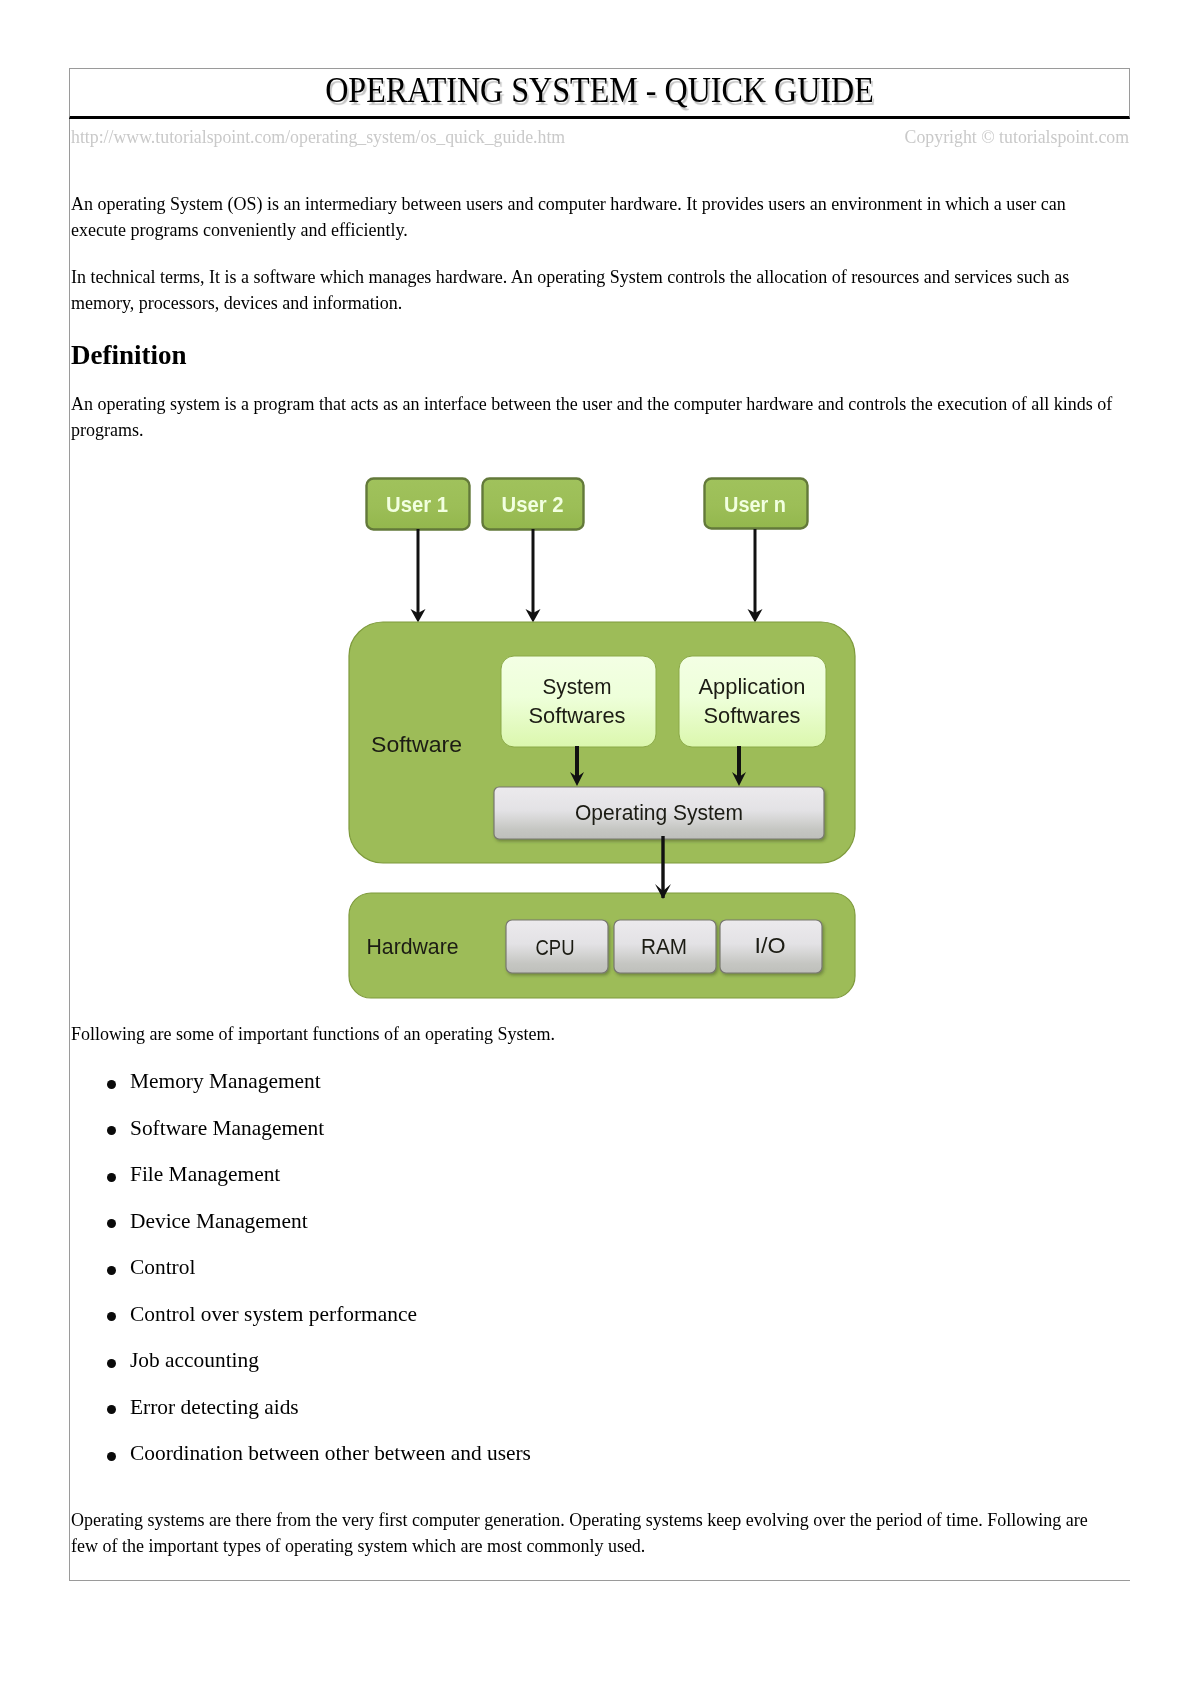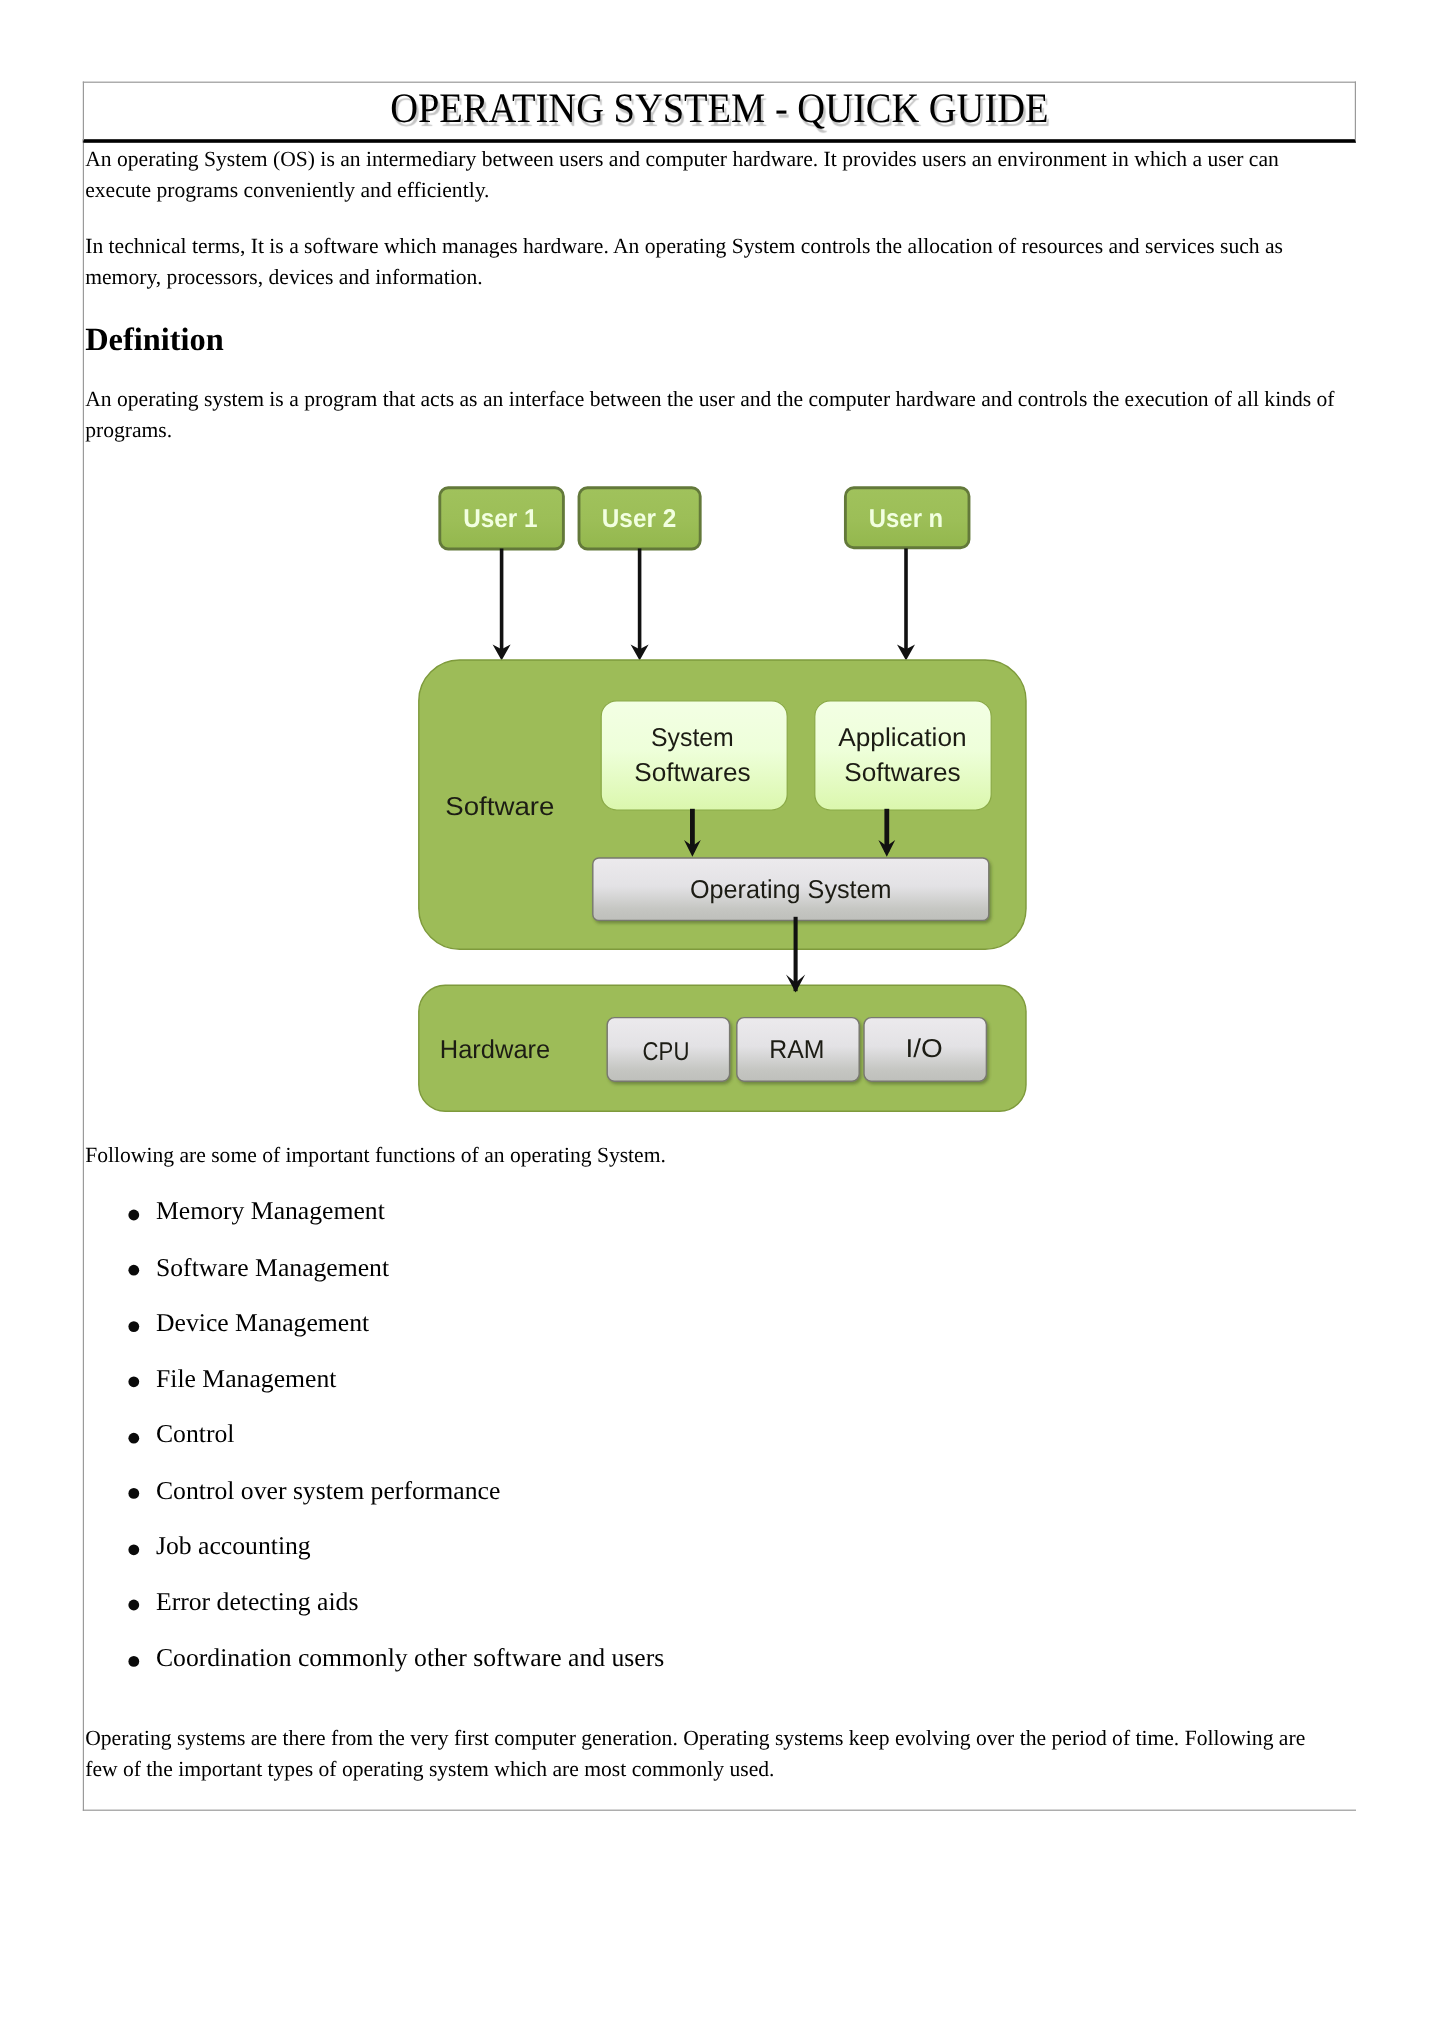--- a/index.html
+++ b/index.html
@@ -53,20 +53,24 @@
 <body>
 
 <div class="page">
   <div class="frame">
 
     <div class="hdr-cell">
       <div class="hdr-title"><span>OPERATING SYSTEM - QUICK GUIDE</span></div>
     </div>
 
     <div class="body-cell">
+      <div class="meta">
+        <span class="url">http://www.tutorialspoint.com/operating_system/os_quick_guide.htm</span>
+        <span class="cpy">Copyright © tutorialspoint.com</span>
+      </div>
 
       <p class="t">An operating System (OS) is an intermediary between users and computer hardware. It provides users an environment in which a user can execute programs conveniently and efficiently.</p>
       <p class="t">In technical terms, It is a software which manages hardware. An operating System controls the allocation of resources and services such as memory, processors, devices and information.</p>
 
       <h2 class="sec">Definition</h2>
       <p class="t">An operating system is a program that acts as an interface between the user and the computer hardware and controls the execution of all kinds of programs.</p>
 
       <div class="diagwrap">
       <svg class="diagsvg" width="510" height="535" viewBox="0 0 510 535" xmlns="http://www.w3.org/2000/svg">
         <defs>
@@ -155,25 +159,25 @@
           <rect x="372" y="452" width="102" height="53" rx="6" filter="url(#shBox)" fill="url(#gGray)" stroke="#78786f" stroke-width="1.2"></rect>
           <text x="422" y="485.0" class="dlbl dmid ddark" textLength="31" lengthAdjust="spacingAndGlyphs">I/O</text>
         </g>
       </svg>
       </div>
 
       <p class="t">Following are some of important functions of an operating System.</p>
       <ul class="bl" id="fnlist">
           <li>Memory Management</li>
           <li>Software Management</li>
+          <li>File Management</li>
           <li>Device Management</li>
-          <li>File Management</li>
           <li>Control</li>
           <li>Control over system performance</li>
           <li>Job accounting</li>
           <li>Error detecting aids</li>
-          <li>Coordination commonly other software and users</li>
+          <li>Coordination between other between and users</li>
         </ul>
 
       <p class="t lastp">Operating systems are there from the very first computer generation. Operating systems keep evolving over the period of time. Following are few of the important types of operating system which are most commonly used.</p>
     </div>
   </div>
 </div>
 
 </body></html>

